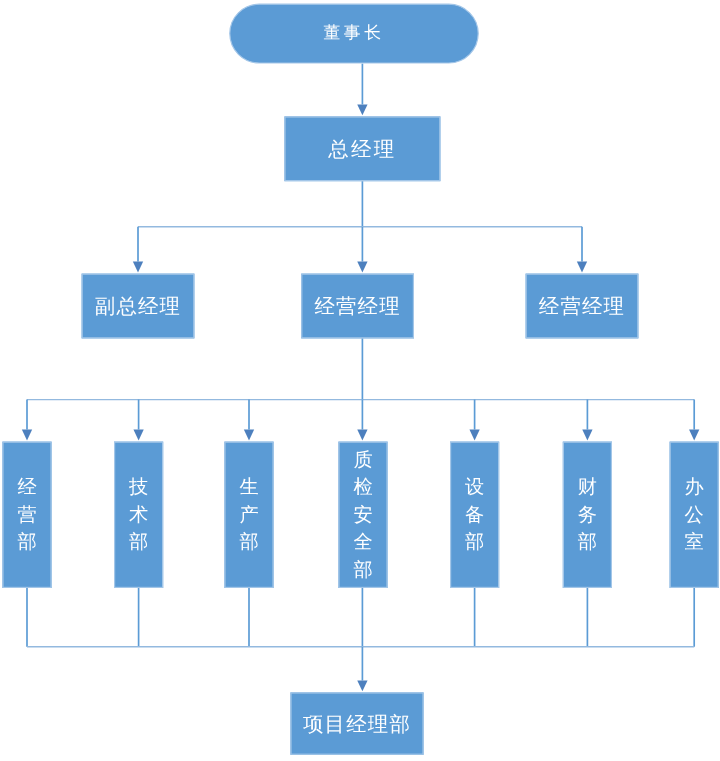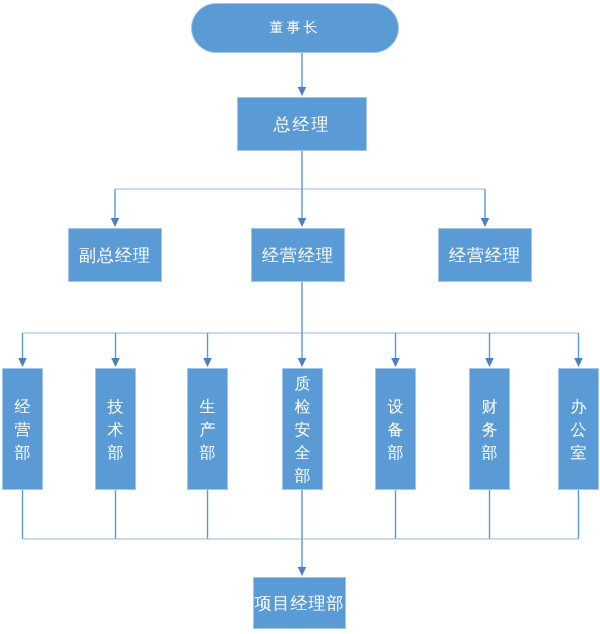--- a/index.html
+++ b/index.html
@@ -84,22 +84,22 @@
     text-align: center;
   }
   .lv4-1 { left: 2px; }
   .lv4-2 { left: 95px; }
   .lv4-3 { left: 187px; }
   .lv4-4 { left: 282px; }
   .lv4-5 { left: 375px; }
   .lv4-6 { left: 469px; }
   .lv4-7 { left: 558px; }
   .lv5 {
-    left: 253px; top: 577px;
-    width: 93px; height: 52px;
+    left: 242px; top: 577px;
+    width: 111px; height: 52px;
     font-size: 17px;
     letter-spacing: 1px;
   }
 </style>
 </head>
 <body>
 
 <div id="stage">
 
   <svg id="connectors" viewBox="0 0 600 634" xmlns="http://www.w3.org/2000/svg">

